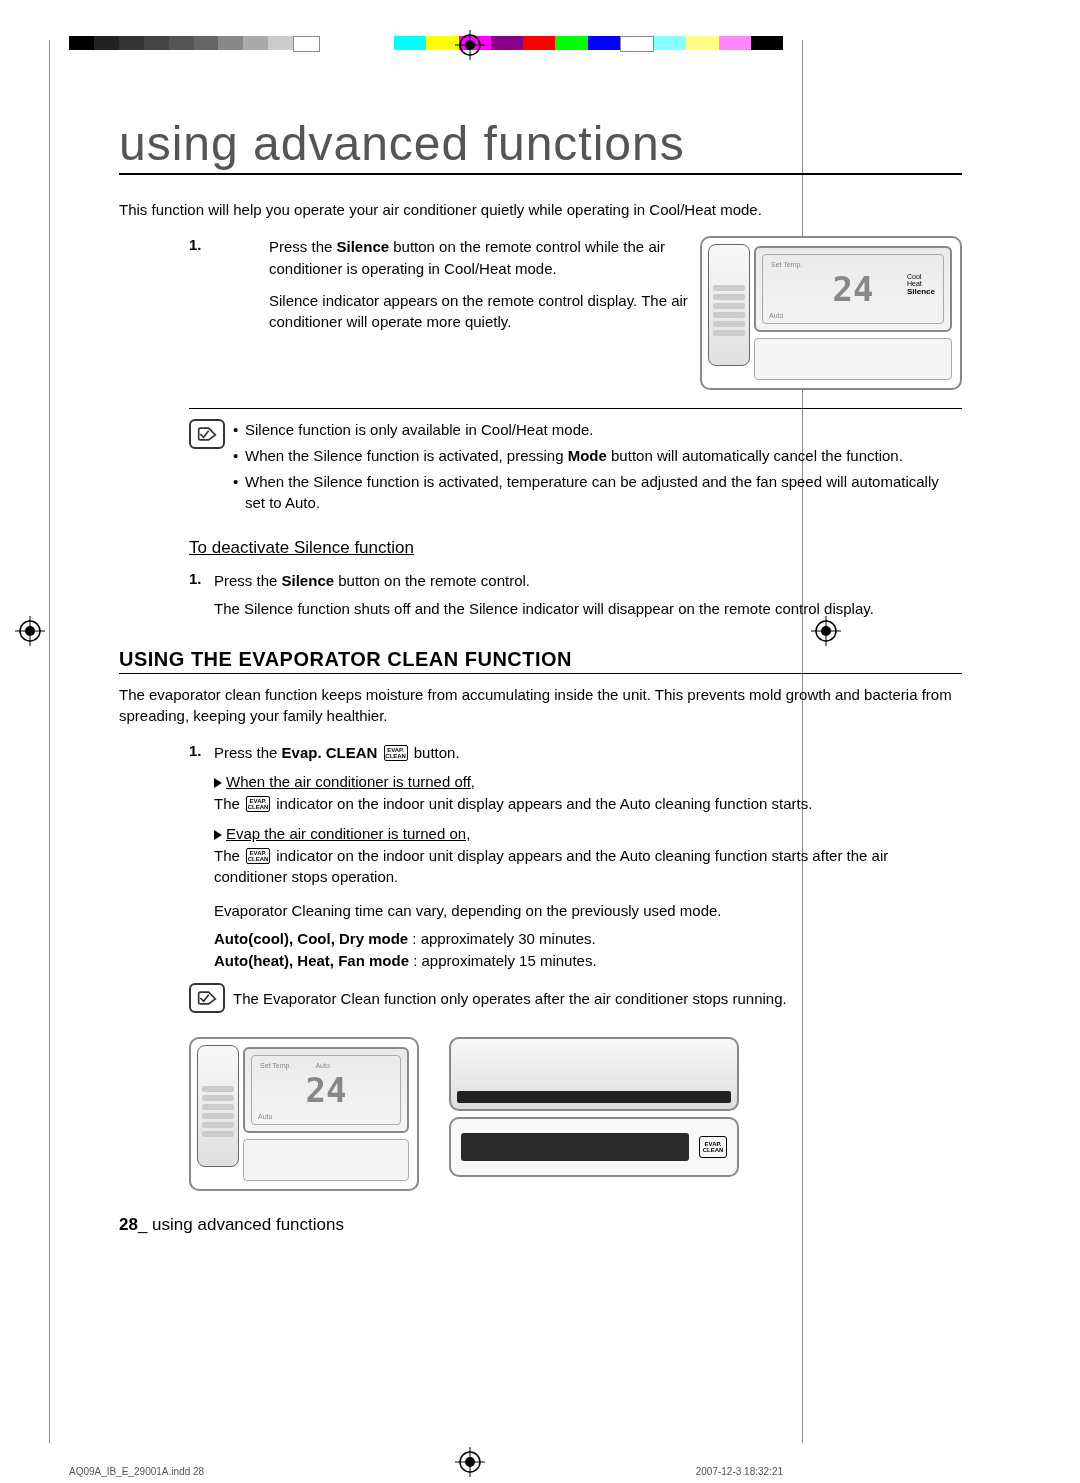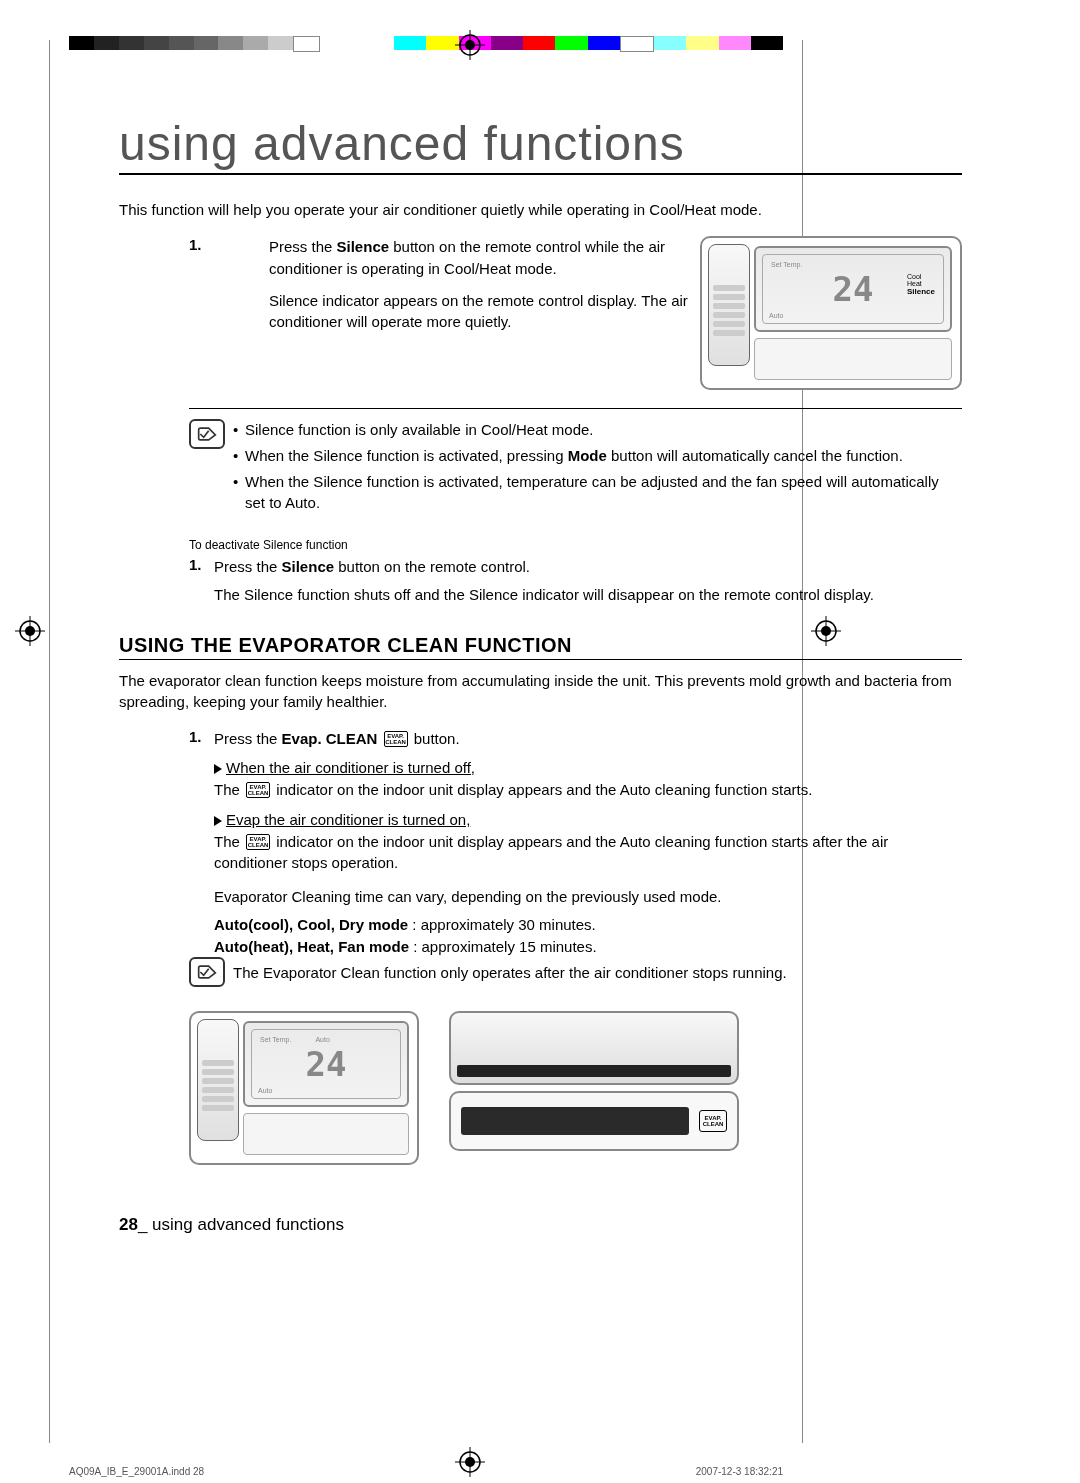--- a/index.html
+++ b/index.html
@@ -18,34 +18,34 @@
   .step-text { font-size:15px; line-height:1.45; flex:1; }
   .step-text b { font-weight:700; }
   .fig-box { width:262px; flex-shrink:0; margin-left:10px; }
   .divider { border-top:1px solid #000; margin:18px 0 10px 70px; }
   .note-row { display:flex; align-items:flex-start; margin-left:70px; }
   .note-icon { width:32px; height:26px; border:2px solid #333; border-radius:6px; display:flex; align-items:center; justify-content:center; flex-shrink:0; margin-right:8px; background:#fff; }
   .note-icon svg { width:20px; height:16px; }
   .note-bullets { font-size:15px; line-height:1.45; }
   .note-bullets .bi { display:flex; margin-bottom:4px; }
   .note-bullets .dot { width:12px; flex-shrink:0; }
-  .sub-heading { font-size:12px; margin:20px 0 4px 70px; }
+  .sub-heading { font-size:17px; margin:20px 0 12px 70px;text-decoration:underline; }
   .sub-step { margin-left:70px; display:flex; font-size:15px; }
   .sub-step .n { width:25px; font-weight:700; flex-shrink:0; }
   .sub-step-text { line-height:1.45; }
   .sub-para { margin-left:95px; font-size:15px; line-height:1.45; margin-top:6px; }
   .section2 { margin-top:28px; }
   .evap-row { margin-left:70px; display:flex; align-items:flex-start; font-size:15px; }
   .evap-num { width:25px; font-weight:700; flex-shrink:0; }
   .evap-body { flex:1; line-height:1.45; }
   .evap-body span.btn-icon, span.btn-icon-inl { display:inline-flex; width:22px; height:14px; border:1px solid #000; border-radius:2px; vertical-align:middle; align-items:center; justify-content:center; font-size:6px; font-weight:700; line-height:1; margin:0 2px; position:relative; top:-1px; }
   .subcase { margin-top:8px; }
   .subcase .arrow { display:inline-block; width:0; height:0; border-left:8px solid #000; border-top:5px solid transparent; border-bottom:5px solid transparent; margin-right:4px; vertical-align:middle; }
   .subcase .u-title { text-decoration:underline; }
-  .evap-note { display:flex; align-items:center; margin-left:70px; }
+  .evap-note { display:flex; align-items:center; margin-left:70px; margin-top:12px; }
   .bottom-fig-row { display:flex; margin:24px 0 0 70px; gap:30px; }
   .footer { position:absolute; bottom:248px; left:119px; font-size:17px; }
   .footer b { font-weight:700; }
   .print-footer-left { position:absolute; bottom:6px; left:69px; font-size:10px; color:#555; }
   .print-footer-right { position:absolute; bottom:6px; right:73px; font-size:10px; color:#555; }
   .page-edge-left { position:absolute; left:49px; top:40px; bottom:40px; border-left:1px solid #888; }
   .page-edge-right { position:absolute; right:53px; top:40px; bottom:40px; border-left:1px solid #888; }
   
   .fig-card { border:2px solid #888; border-radius:10px; background:#fff; padding:8px; }
   .fig-card-screen { background:linear-gradient(#eaeaea,#f4f4f4); border:2px solid #888; border-radius:6px; height:82px; position:relative; margin-left:44px; }

